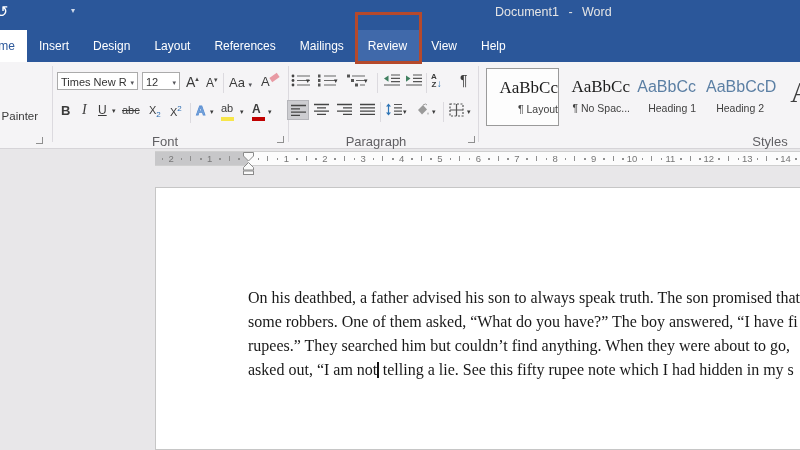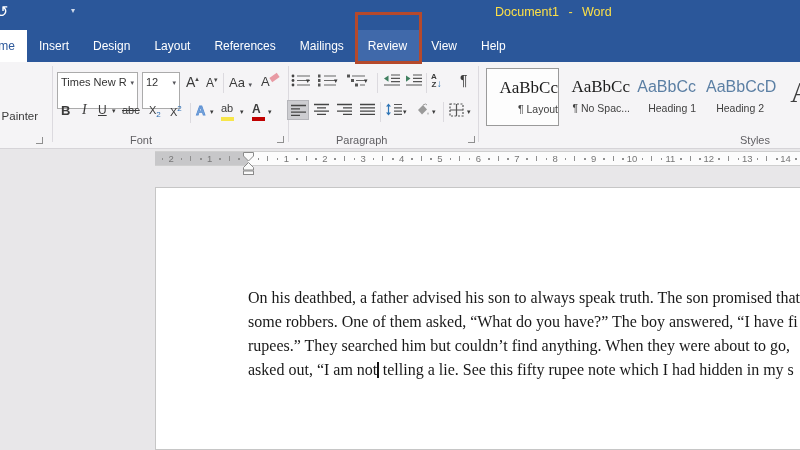--- a/index.html
+++ b/index.html
@@ -3,40 +3,40 @@
 <meta charset="utf-8">
 <style>
   * { margin:0; padding:0; box-sizing:border-box; }
   html,body { width:800px; height:450px; overflow:hidden; background:#e8e7e9;
               font-family:"Liberation Sans", sans-serif; }
 
   
   #header { position:absolute; left:0; top:0; width:800px; height:62px; background:#2b579a; }
   #qa-undo { position:absolute; left:-5px; top:2px; color:#fff; font-size:16px; }
   #qa-caret { position:absolute; left:71px; top:6px; color:#cfd9ea; font-size:8px; }
-  #win-title { position:absolute; left:495px; top:5px; color:#fde047; font-size:12.5px; word-spacing:6px; }
+  #win-title { position:absolute; left:495px; top:5px; color:#e5e5e5; font-size:12.5px; word-spacing:6px; }
   #tabs { position:absolute; left:0; top:30px; height:32px; display:flex; align-items:stretch; margin-left:-29px; }
   .tab { color:#fff; font-size:12px; line-height:32px; padding:0 12px; white-space:nowrap; cursor:default; }
   .tab.active { background:#fff; color:#2b579a; }
   .tab.hl { background:#4069aa; }
   #tellme { display:flex; align-items:center; color:#fff; font-size:12px; padding:0 10px; gap:6px; }
 
   
   #annot { position:absolute; left:355px; top:12px; width:67px; height:52px;
            border:3px solid #b5492c; z-index:20; }
 
   
   #ribbon { position:absolute; left:0; top:62px; width:800px; height:87px;
             background:#f5f4f6; border-bottom:1px solid #d6d4d8; font-size:11px; color:#3d3d3d; }
   .vsep { position:absolute; top:4px; height:76px; width:1px; background:#dcdadf; }
   .minisep { position:absolute; width:1px; height:20px; background:#dcdadf; }
-  .grp-label { position:absolute; top:72px; font-size:11px; color:#605f63; text-align:left; }
+  .grp-label { position:absolute; top:72px; font-size:13px; color:#605f63; text-align:center; }
   .launcher { position:absolute; width:7px; height:7px; border-right:1.5px solid #8f8f8f;
               border-bottom:1.5px solid #8f8f8f; }
-  .combo { position:absolute; height:37px; background:#fff; border:1px solid #ababab;
+  .combo { position:absolute; height:18px; background:#fff; border:1px solid #ababab;
            font-size:11px; color:#333; line-height:19px; padding:0 3px; }
   .combo .c { position:absolute; right:3px; top:0; }
   .c { font-size:7px; color:#55555a; }
   .rbtn { position:absolute; color:#3b3b3b; cursor:default; }
   .sel-box { background:#cdcdd1; border:1px solid #b5b5ba; }
   .icon-svg { display:block; }
 
   
   .g-bold { font-weight:bold; font-size:13px; }
   .g-italic { font-style:italic; font-family:"Liberation Serif",serif; font-size:14px; }

